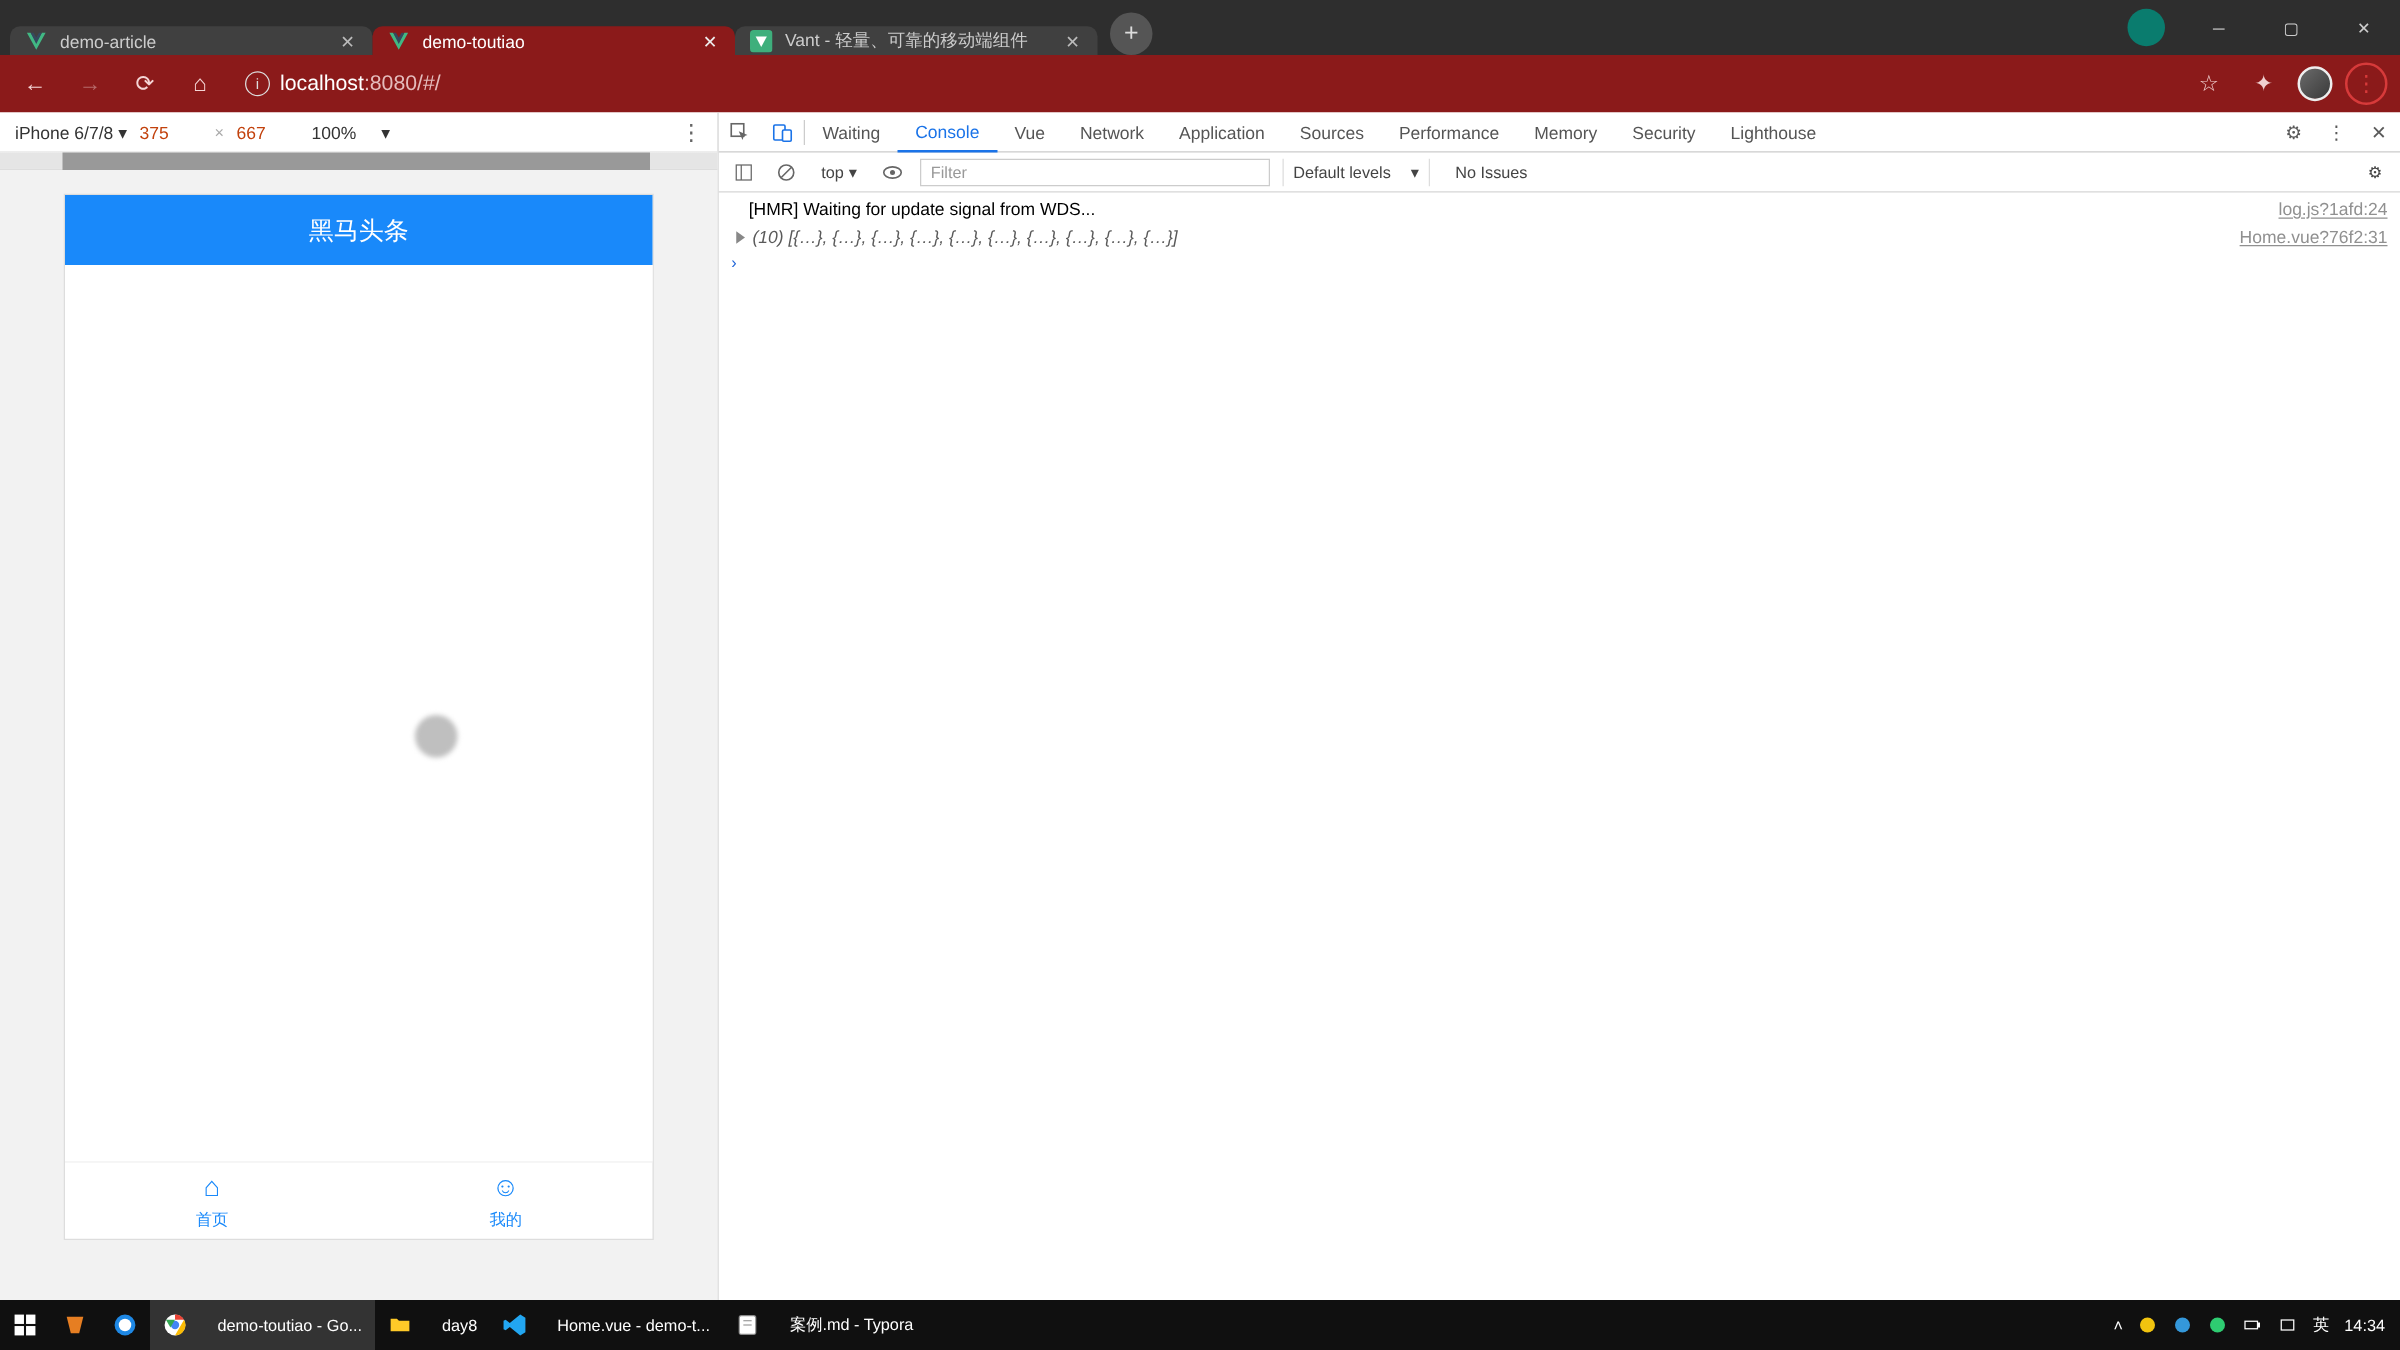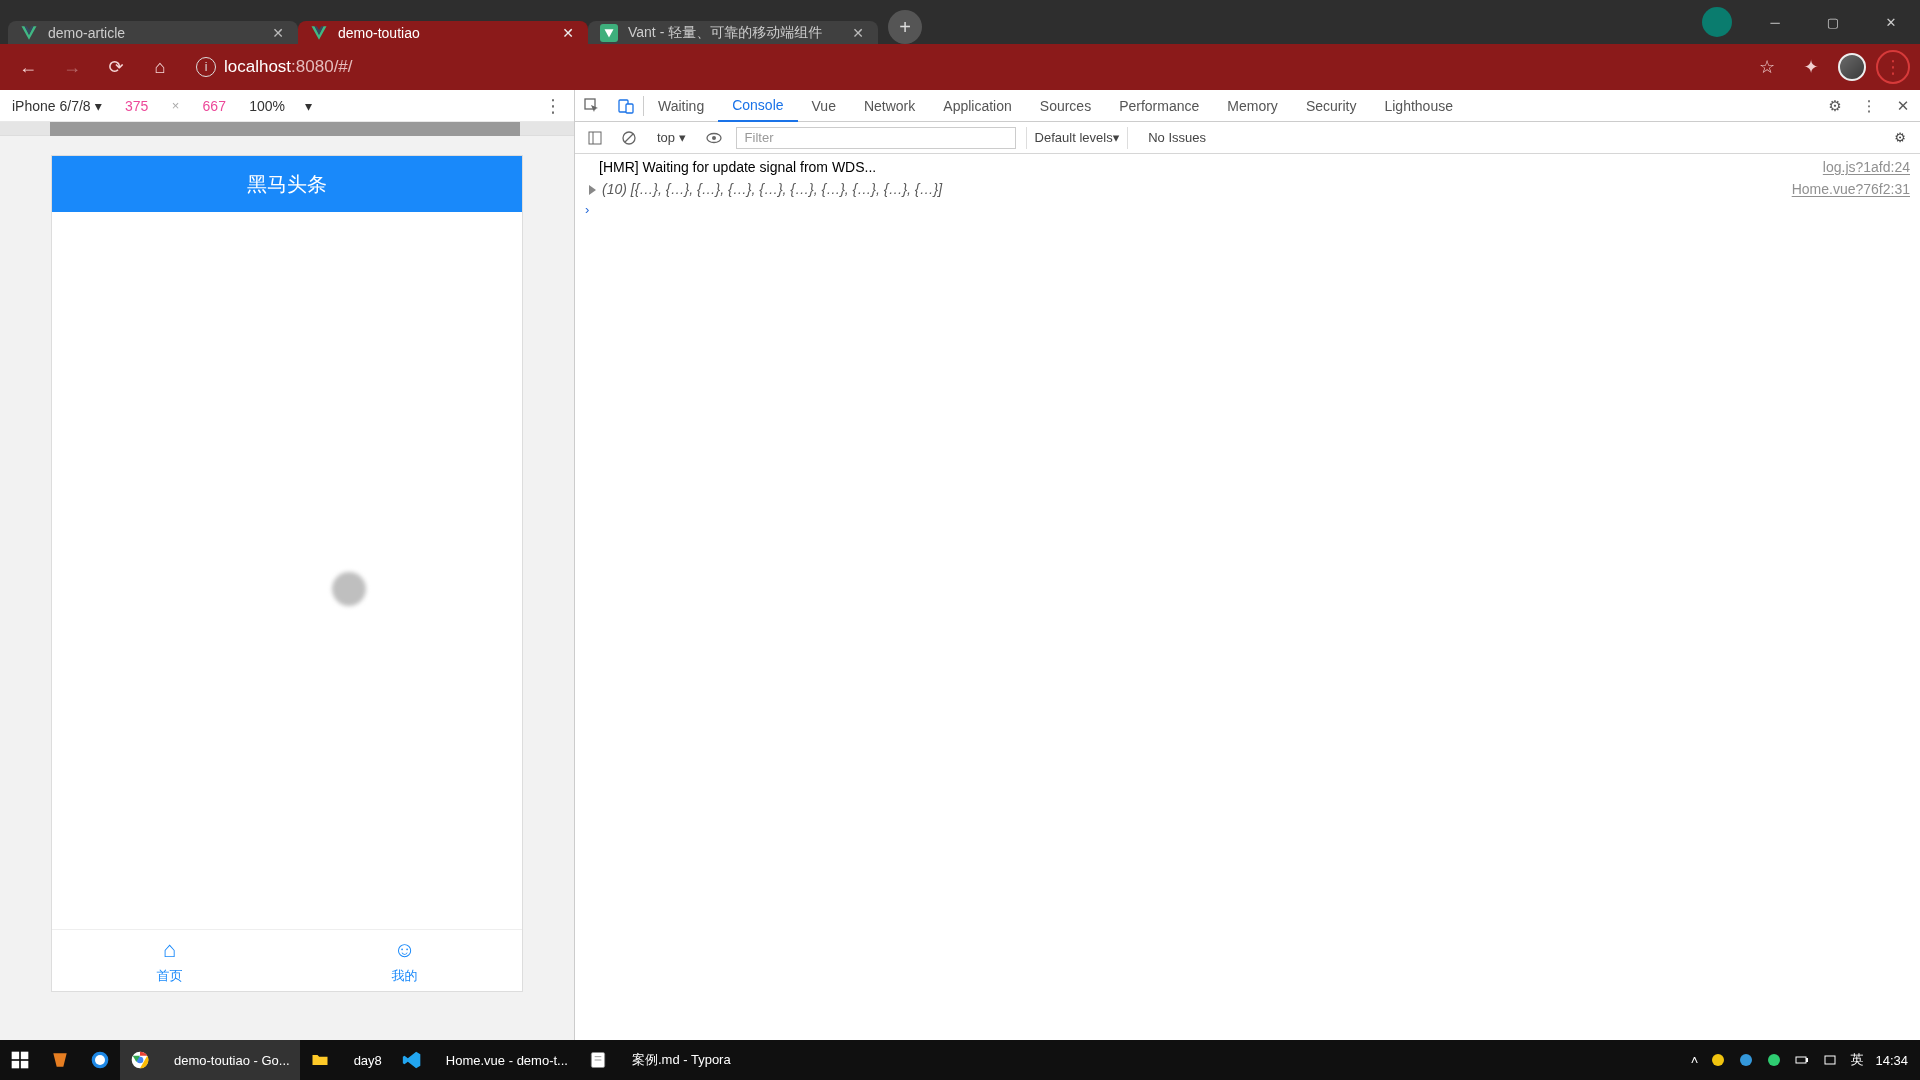--- a/index.html
+++ b/index.html
@@ -32,21 +32,21 @@
 .profile-small{width:28px;height:28px;border-radius:50%;background:linear-gradient(135deg,#6a6a6a,#3a3a3a);border:2px solid #eee}
 .menu-red{width:34px;height:34px;border:2px solid #d73a3a;border-radius:50%;display:flex;align-items:center;justify-content:center;color:#d73a3a;font-size:18px}
 
 
 .main{display:flex;height:calc(100% - 44px - 46px - 40px)}
 
 
 .leftpanel{width:575px;border-right:1px solid #ccc;display:flex;flex-direction:column;background:#fff}
 .device-toolbar{height:32px;display:flex;align-items:center;padding:0 12px;font-size:14px;color:#333;gap:10px;border-bottom:1px solid #e8e8e8}
 .device-select{display:flex;align-items:center;gap:4px}
-.dim-input{width:50px;text-align:center;color:#ec4899;font-size:14px}
+.dim-input{width:50px;color:#c2410c;font-size:14px}
 .dim-x{color:#aaa;font-size:13px}
 .zoom{display:flex;align-items:flex-start;gap:20px}
 .dt-more{margin-left:auto;font-size:18px;color:#666}
 
 
 .device-area{flex:1;background:#f2f2f2;position:relative;padding-top:18px}
 .ruler-h{height:14px;background:linear-gradient(90deg,#e5e5e5,#e5e5e5);border-bottom:1px solid #ddd;position:absolute;top:0;left:0;right:0;display:flex}
 .ruler-h::before{content:"";position:absolute;left:50px;width:470px;height:14px;background:#999;}
 .phone{width:470px;height:835px;background:#fff;margin:16px auto;box-shadow:0 0 0 1px #ddd;display:flex;flex-direction:column;position:relative}
 .phone-header{height:56px;background:#1989fa;color:#fff;display:flex;align-items:center;justify-content:center;font-size:20px}
@@ -63,21 +63,21 @@
 .dt-iconbtn.active{color:#1a73e8}
 .dt-tab{padding:0 14px;height:32px;display:flex;align-items:center;cursor:pointer}
 .dt-tab.active{color:#1a73e8;border-bottom:2px solid #1a73e8}
 .dt-right{margin-left:auto;display:flex}
 
 
 .console-toolbar{height:32px;border-bottom:1px solid #d6d6d6;display:flex;align-items:center;padding:0 8px;gap:10px;font-size:13px;color:#444}
 .ct-btn{width:24px;height:24px;display:flex;align-items:center;justify-content:center}
 .ct-context{display:flex;align-items:flex-end;gap:4px;padding:0 6px}
 .ct-filter{flex:0 0 280px;height:22px;border:1px solid #ccc;padding:0 8px;font-size:13px;color:#888;display:flex;align-items:center;background:#fff}
-.ct-levels{display:flex;align-items:center;gap:0;padding:0 8px;border-left:1px solid #ddd;border-right:1px solid #ddd;height:22px}
+.ct-levels{display:flex;align-items:center;gap:16px;padding:0 8px;border-left:1px solid #ddd;border-right:1px solid #ddd;height:22px}
 .ct-issues{padding:0 10px}
 .ct-gear{margin-left:auto}
 
 
 .console-body{flex:1;font-family:Consolas,Menlo,monospace;font-size:14px;padding:2px 0;overflow:auto}
 .log-row{display:flex;padding:1px 10px 1px 24px;align-items:flex-start;line-height:20px}
 .log-msg{flex:1;white-space:pre}
 .log-src{color:#909090;text-decoration:underline;text-underline-offset:2px}
 .expand-tri{display:inline-block;width:0;height:0;border-top:5px solid transparent;border-bottom:5px solid transparent;border-left:7px solid #888;margin-right:6px;vertical-align:middle}
 .italic{font-style:italic;color:#5a5a5a}

